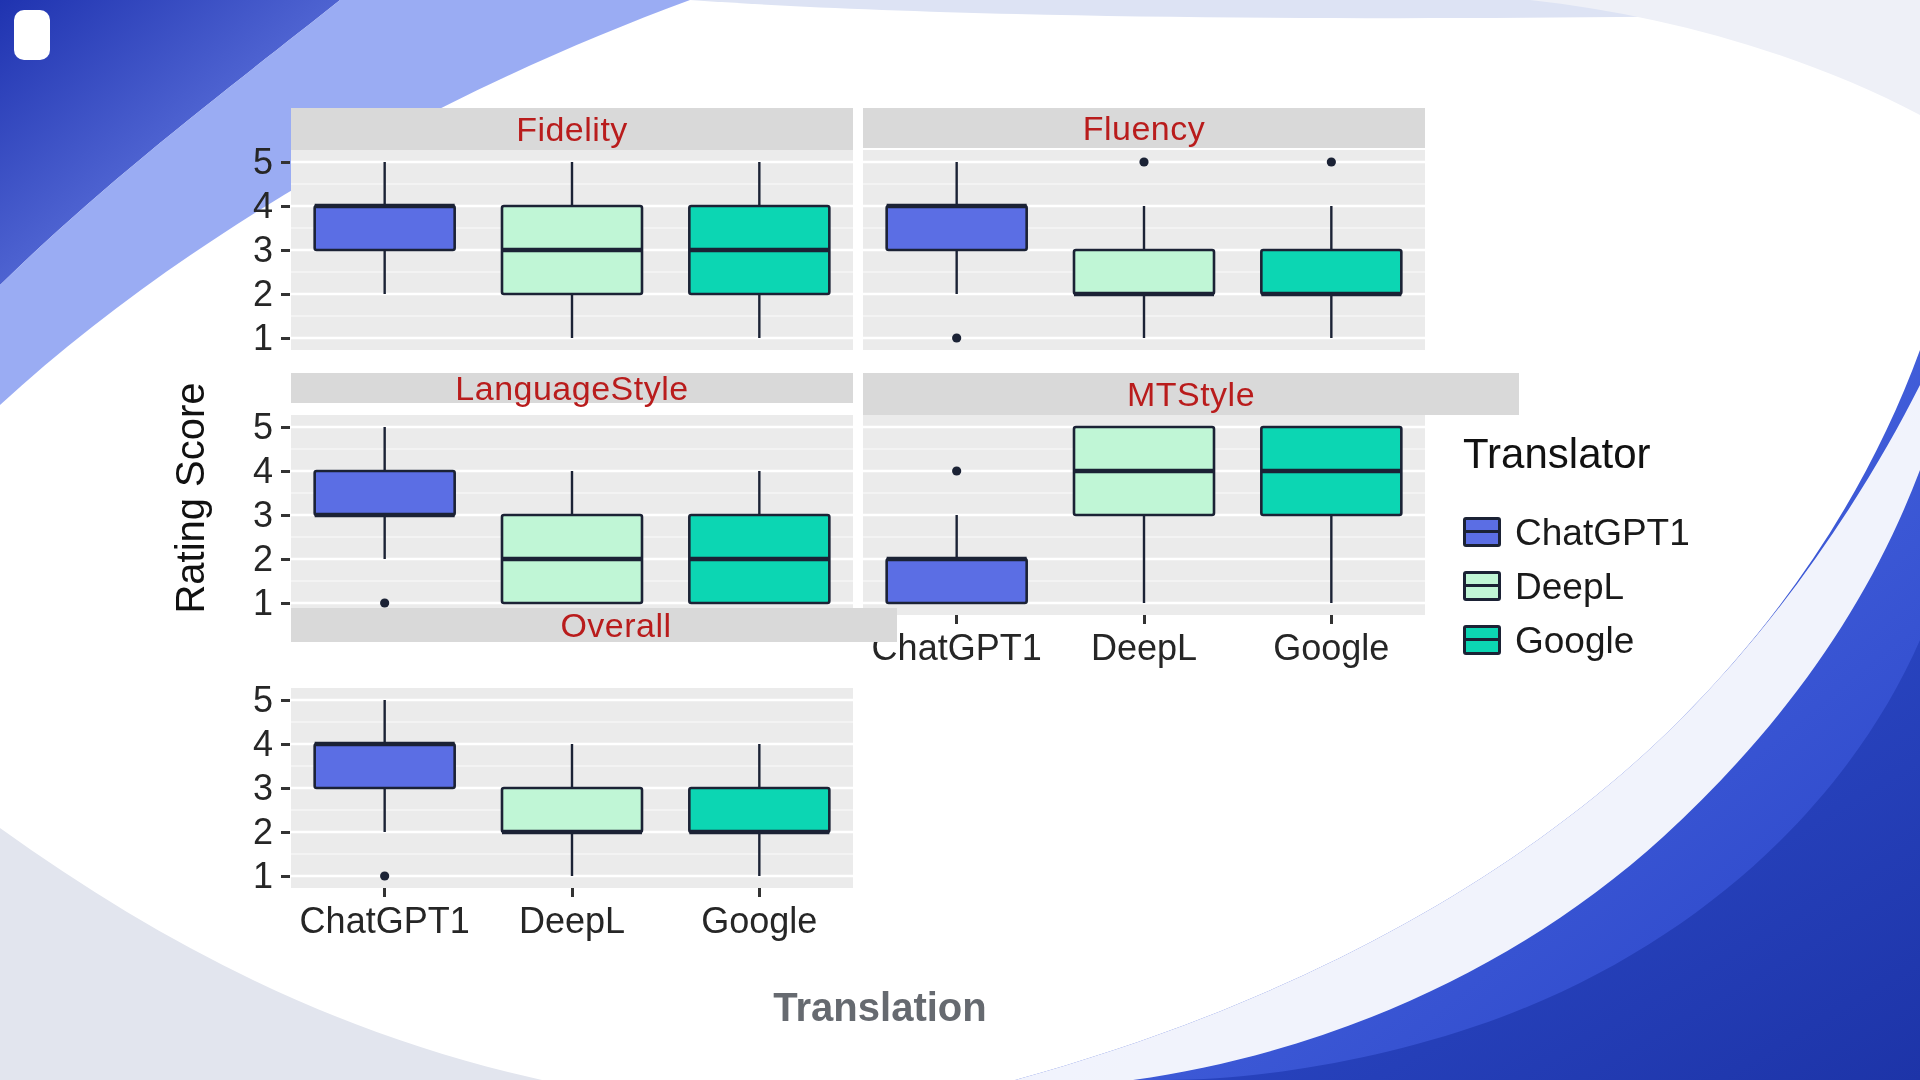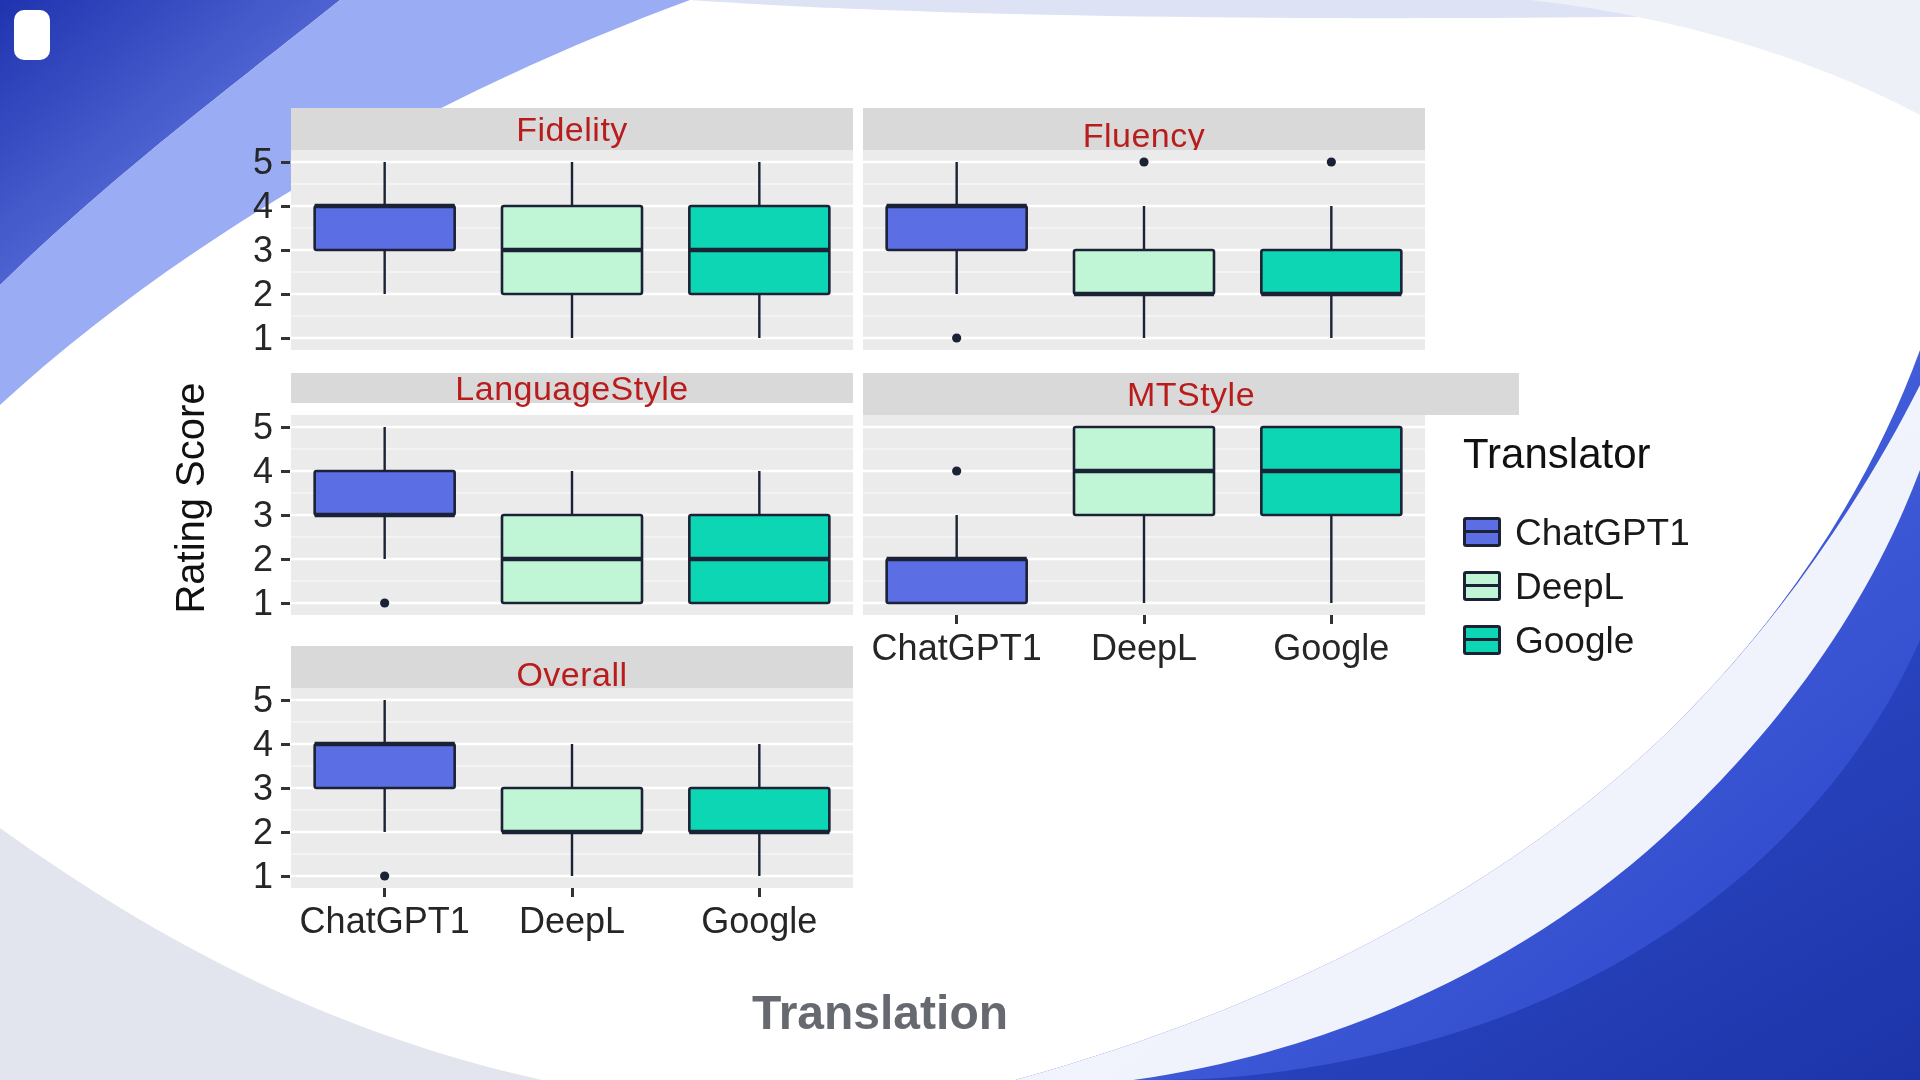--- a/index.html
+++ b/index.html
@@ -31,21 +31,21 @@
     position:absolute;text-align:center;transform:translateX(-50%);
     font-size:36px;color:#262626;white-space:nowrap;
   }
   #y-axis-title{
     position:absolute;left:190px;top:498px;
     transform:translate(-50%,-50%) rotate(-90deg);
     font-size:40px;color:#111111;white-space:nowrap;
   }
   #x-axis-title{
     position:absolute;left:880px;top:985px;width:400px;margin-left:-200px;
-    text-align:center;font-size:48px;font-weight:bold;color:#666a70;
+    text-align:center;font-size:40px;font-weight:bold;color:#666a70;
   }
   #legend{position:absolute;left:1463px;top:430px;}
   #legend-title{font-size:42px;color:#111111;margin-bottom:34px;}
   .legend-item{display:flex;align-items:center;margin-bottom:14px;height:40px;}
   .legend-key{
     width:38px;height:30px;border:3px solid #1b2235;border-radius:3px;
     position:relative;box-sizing:border-box;flex:0 0 auto;
   }
   .legend-key::after{
     content:"";position:absolute;left:0;right:0;top:50%;height:3px;
@@ -132,21 +132,21 @@
             <line x1="211" x2="351" y1="100" y2="100" stroke="#1b2235" stroke-width="4.5"></line>
           </g>
           <g>
             <line x1="468.3333333333333" x2="468.3333333333333" y1="12" y2="56" stroke="#1b2235" stroke-width="2.4"></line>
             <line x1="468.3333333333333" x2="468.3333333333333" y1="144" y2="188" stroke="#1b2235" stroke-width="2.4"></line>
             <rect x="398.3333333333333" y="56" width="140" height="88" fill="#0cd6b3" stroke="#1b2235" stroke-width="2.6" rx="2"></rect>
             <line x1="398.3333333333333" x2="538.3333333333333" y1="100" y2="100" stroke="#1b2235" stroke-width="4.5"></line>
           </g>
         </svg>
       </div>
-      <div class="facet-strip" style="left: 863px; top: 108px; width: 562px; height: 54px;">Fluency</div>
+      <div class="facet-strip" style="left: 863px; top: 108px; width: 562px; height: 40px;">Fluency</div>
       <div class="facet-panel" style="left: 863px; top: 150px; width: 562px; height: 200px; background: rgb(235, 235, 235);">
         <svg width="562" height="200">
           <line x1="0" x2="562" y1="166" y2="166" stroke="#f6f6f6" stroke-width="1.6"></line>
           <line x1="0" x2="562" y1="122" y2="122" stroke="#f6f6f6" stroke-width="1.6"></line>
           <line x1="0" x2="562" y1="78" y2="78" stroke="#f6f6f6" stroke-width="1.6"></line>
           <line x1="0" x2="562" y1="34" y2="34" stroke="#f6f6f6" stroke-width="1.6"></line>
           <line x1="0" x2="562" y1="188" y2="188" stroke="#ffffff" stroke-width="2.6"></line>
           <line x1="0" x2="562" y1="144" y2="144" stroke="#ffffff" stroke-width="2.6"></line>
           <line x1="0" x2="562" y1="100" y2="100" stroke="#ffffff" stroke-width="2.6"></line>
           <line x1="0" x2="562" y1="56" y2="56" stroke="#ffffff" stroke-width="2.6"></line>
@@ -234,21 +234,21 @@
             <line x1="398.3333333333333" x2="538.3333333333333" y1="56" y2="56" stroke="#1b2235" stroke-width="4.5"></line>
           </g>
         </svg>
       </div>
       <div class="xtick-mark" style="left: 955.167px; top: 615px;"></div>
       <div class="xtick-label" style="left: 956.667px; top: 627px;">ChatGPT1</div>
       <div class="xtick-mark" style="left: 1142.5px; top: 615px;"></div>
       <div class="xtick-label" style="left: 1144px; top: 627px;">DeepL</div>
       <div class="xtick-mark" style="left: 1329.83px; top: 615px;"></div>
       <div class="xtick-label" style="left: 1331.33px; top: 627px;">Google</div>
-      <div class="facet-strip" style="left: 291px; top: 646px; width: 562px; height: 57px;">Overall</div>
+      <div class="facet-strip" style="left: 291px; top: 608px; width: 562px; height: 34px; padding-left: 44px;">Overall</div>
       <div class="facet-panel" style="left: 291px; top: 688px; width: 562px; height: 200px; background: rgb(235, 235, 235);">
         <svg width="562" height="200">
           <line x1="0" x2="562" y1="166" y2="166" stroke="#f6f6f6" stroke-width="1.6"></line>
           <line x1="0" x2="562" y1="122" y2="122" stroke="#f6f6f6" stroke-width="1.6"></line>
           <line x1="0" x2="562" y1="78" y2="78" stroke="#f6f6f6" stroke-width="1.6"></line>
           <line x1="0" x2="562" y1="34" y2="34" stroke="#f6f6f6" stroke-width="1.6"></line>
           <line x1="0" x2="562" y1="188" y2="188" stroke="#ffffff" stroke-width="2.6"></line>
           <line x1="0" x2="562" y1="144" y2="144" stroke="#ffffff" stroke-width="2.6"></line>
           <line x1="0" x2="562" y1="100" y2="100" stroke="#ffffff" stroke-width="2.6"></line>
           <line x1="0" x2="562" y1="56" y2="56" stroke="#ffffff" stroke-width="2.6"></line>

